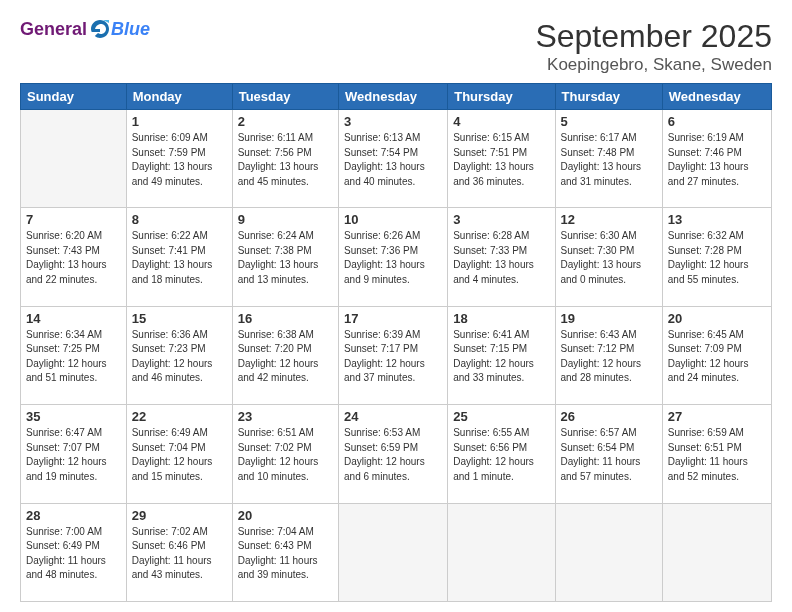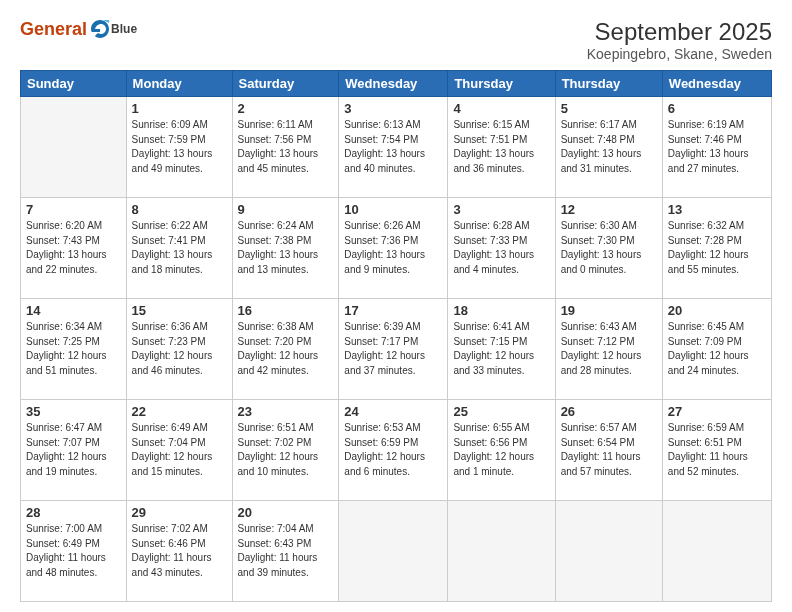--- a/index.html
+++ b/index.html
@@ -28,43 +28,44 @@
       flex-direction: column;
       align-items: flex-start;
     }
     .logo-text {
       display: flex;
       align-items: center;
     }
     .logo-general {
       font-size: 18px;
       font-weight: bold;
-      color: #c2410c;
+      color: #701a75;
     }
     .logo-blue {
-      font-size: 12px;
-      font-weight: bold;
-      color: #404040;
+      font-size: 18px;
+      font-weight: bold;
+      color: #3b82f6;
+      font-style: italic;
     }
     .logo-icon {
       width: 22px;
       height: 22px;
       margin-left: 2px;
     }
     .title-block {
       text-align: right;
     }
     .main-title {
-      font-size: 24px;
+      font-size: 32px;
       color: #333;
       font-weight: normal;
       margin-left: 8px;
     }
     .subtitle {
-      font-size: 14px;
+      font-size: 17px;
       color: #555;
     }
     .calendar {
       width: 100%;
       border-collapse: collapse;
       flex: 1;
     }
     .calendar th {
       background: #2a6db5;
       color: #fff;
@@ -120,21 +121,21 @@
       <div class="main-title">September 2025</div>
       <div class="subtitle">Koepingebro, Skane, Sweden</div>
     </div>
   </div>
 
   <table class="calendar">
     <thead>
       <tr>
         <th>Sunday</th>
         <th>Monday</th>
-        <th>Saturday</th>
+        <th>Tuesday</th>
         <th>Wednesday</th>
         <th>Thursday</th>
         <th>Thursday</th>
         <th>Wednesday</th>
       </tr>
     </thead>
     <tbody id="calendar-body">
     <tr>
           <td class="empty"></td>
           <td>

